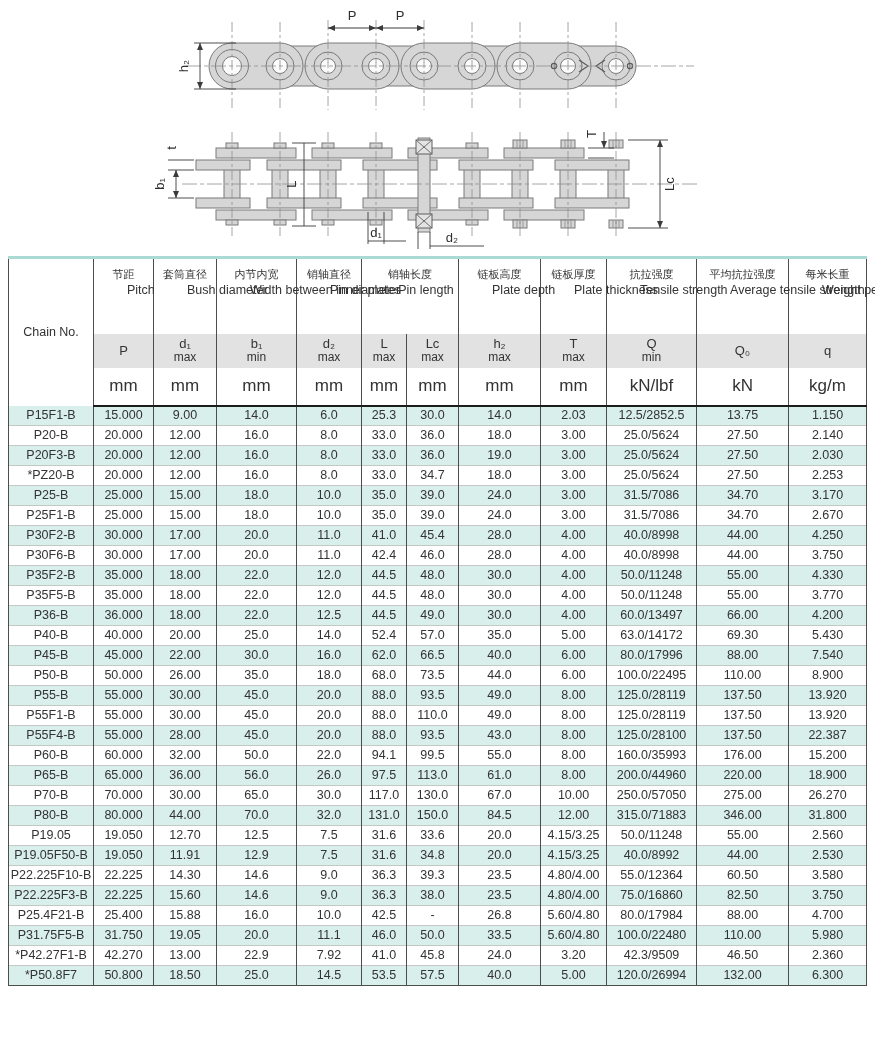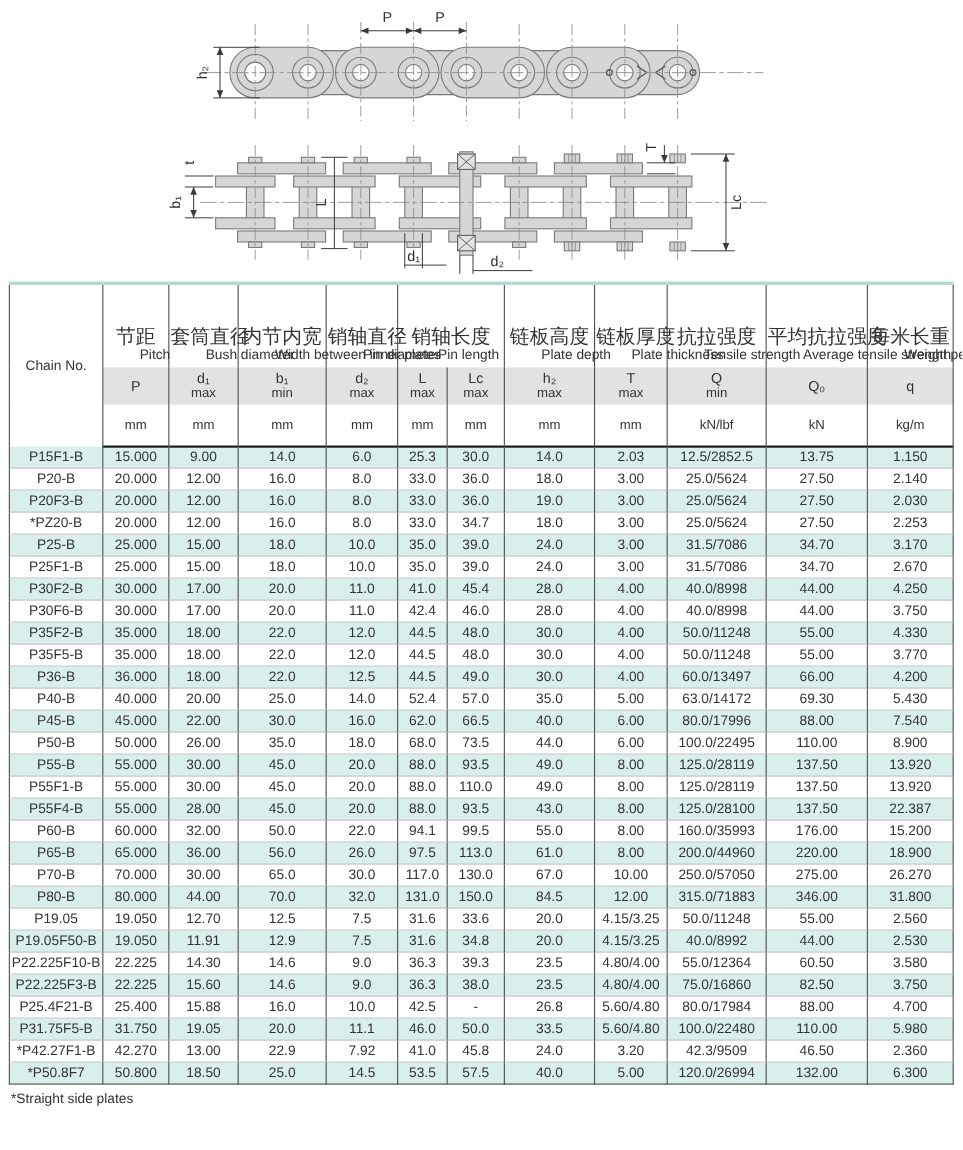--- a/index.html
+++ b/index.html
@@ -42,30 +42,30 @@
   }
   
   thead tr.main th{
     border-top:3px solid var(--accent);
     height:76px;
     background:#fff;
     font-weight:normal;
     vertical-align:top;
     padding-top:7px;
   }
-  thead tr.main th .h-cn{font-size:18px;line-height:17px;margin-top:32px;}
+  thead tr.main th .h-cn{font-size:11px;line-height:17px;}
   thead tr.main th .h-en{font-size:12.5px;line-height:15.5px;margin-left:32px;}
   th.chain-col{font-size:12.5px;background:#fff;font-weight:normal;vertical-align:middle !important;padding-top:0 !important;}
   thead tr.sub th{
     height:34px;background:var(--band);font-weight:normal;font-size:12.5px;line-height:13.5px;
   }
   thead tr.sub th .sym{font-size:13px;}
   thead tr.sub th .qual{font-size:12px;}
   thead tr.units th{
-    height:38px;background:#fff;font-weight:normal;font-size:12px;
+    height:38px;background:#fff;font-weight:normal;font-size:17px;
     border-bottom:2px solid #1c1c1c;
   }
   
   tbody td{
     font-size:12.5px;height:20px;line-height:15px;
     border-top:1px solid var(--line-light);
   }
   tbody tr:first-child td{border-top:none;}
   tbody tr:nth-child(odd) td{background:var(--row-alt);}
   tbody tr:last-child td{border-bottom:1px solid var(--line-dark);}
@@ -840,16 +840,15 @@
           <td>40.0</td>
           <td>5.00</td>
           <td>120.0/26994</td>
           <td>132.00</td>
           <td>6.300</td>
         </tr>
       </tbody>
   </table>
 
   <div class="footnotes">
-    <div>*Straight side plates</div>
   </div>
 
 </div>
 
 </body></html>

